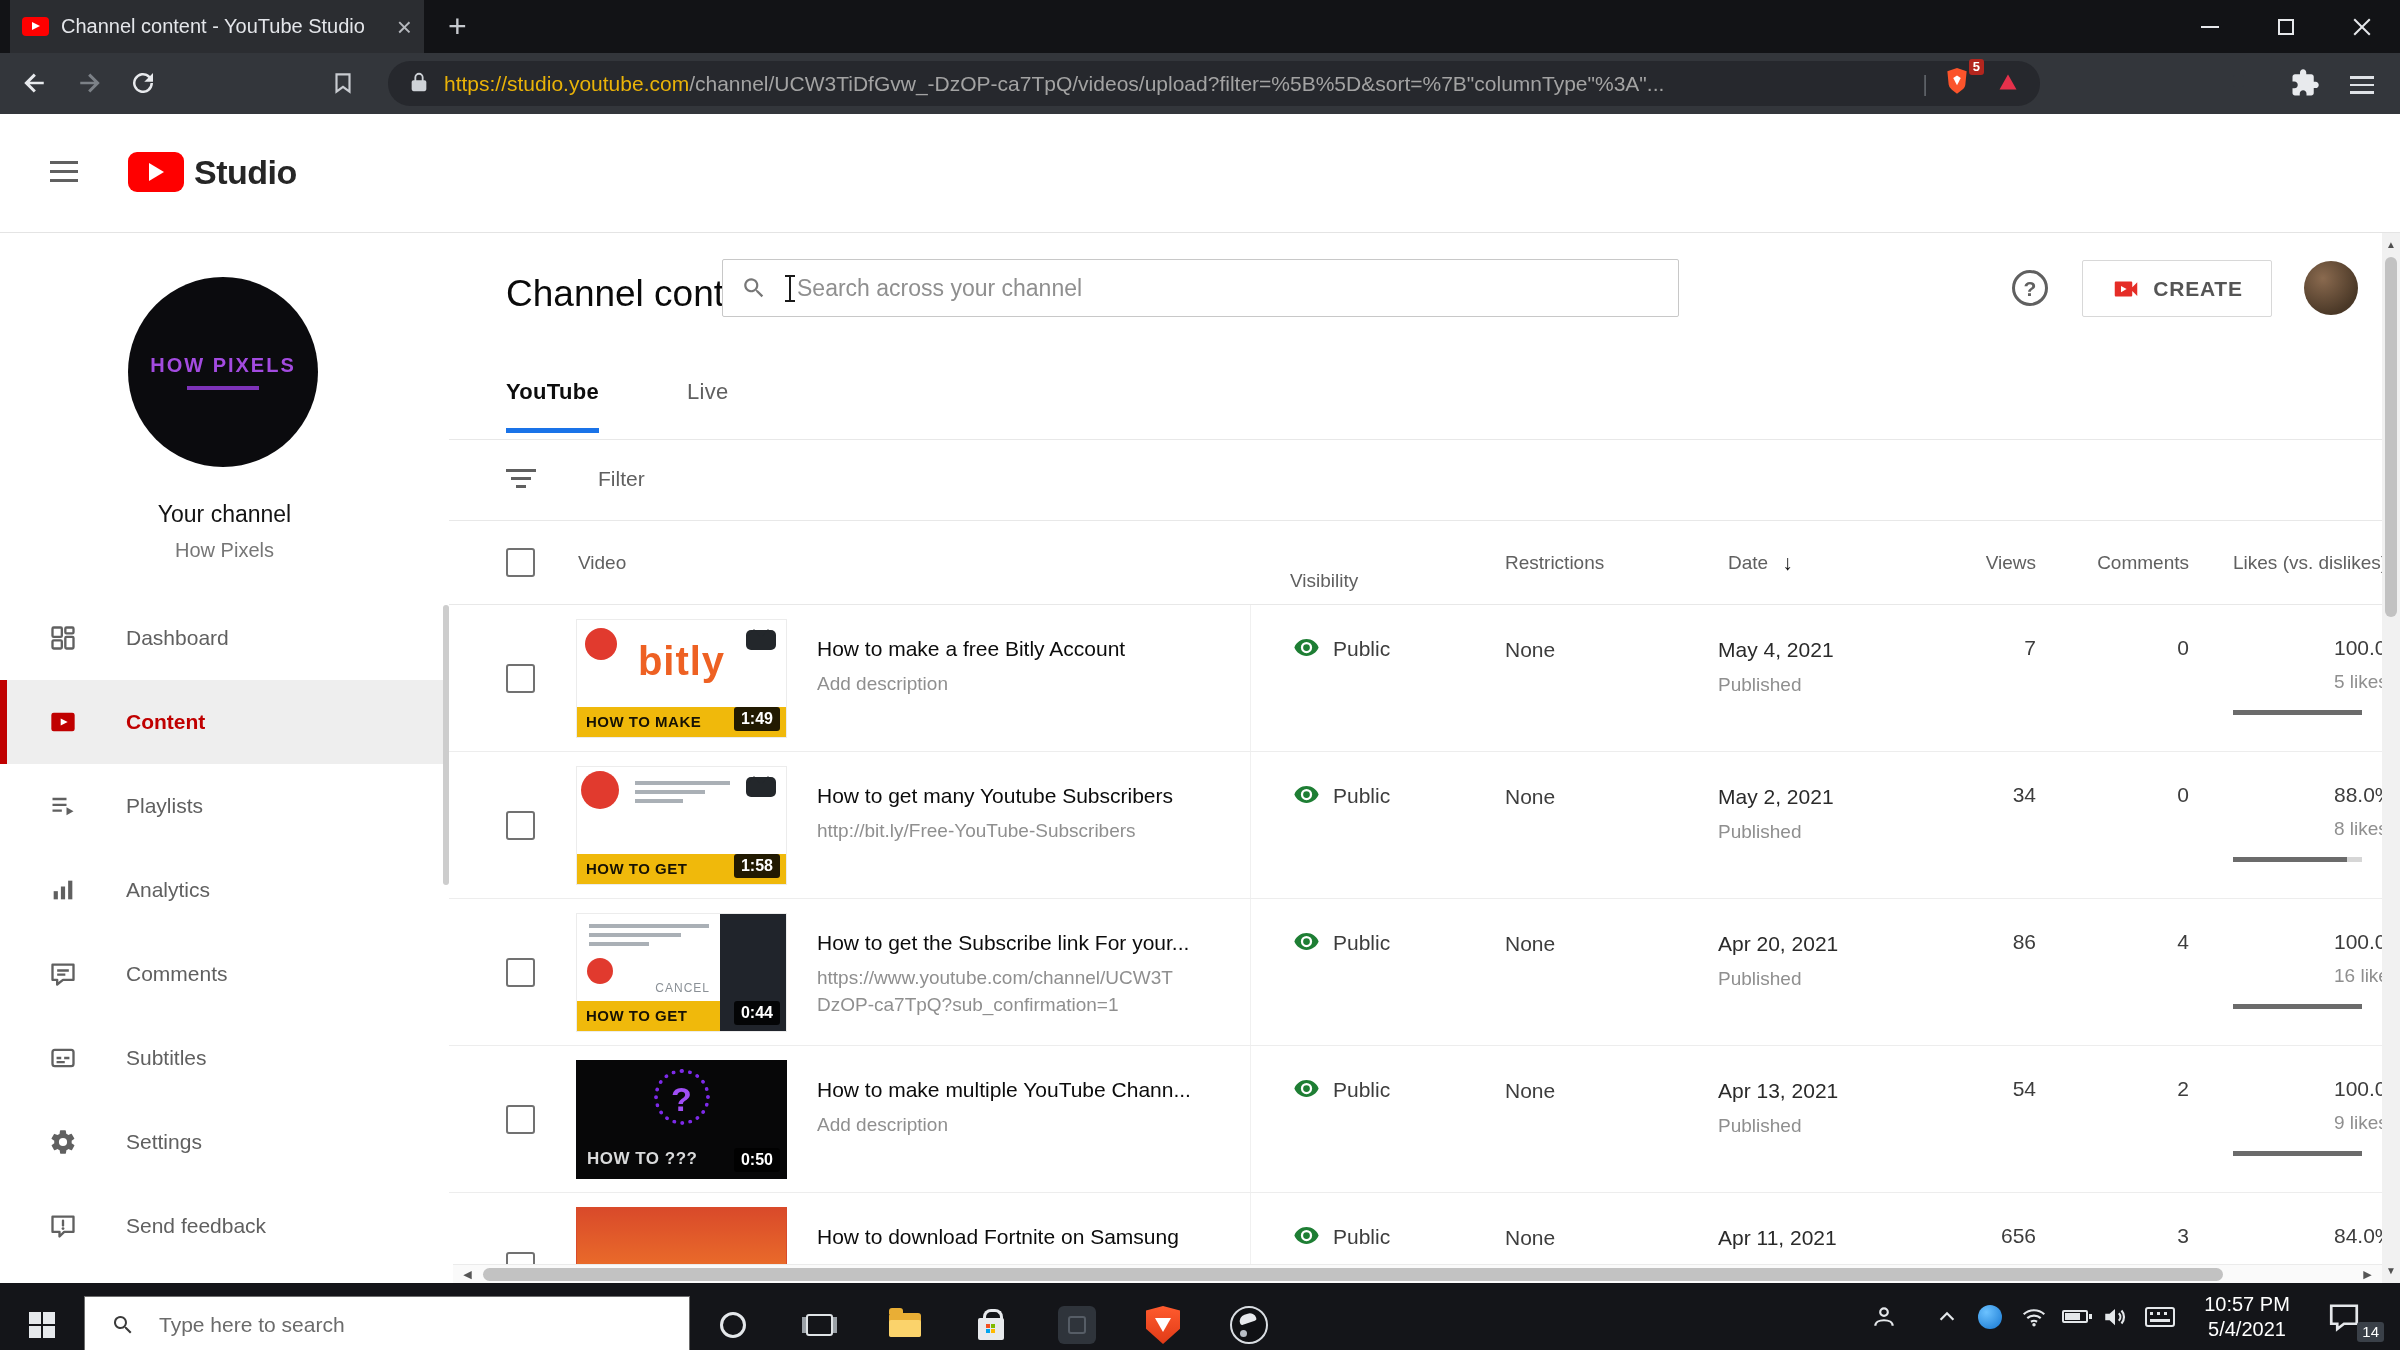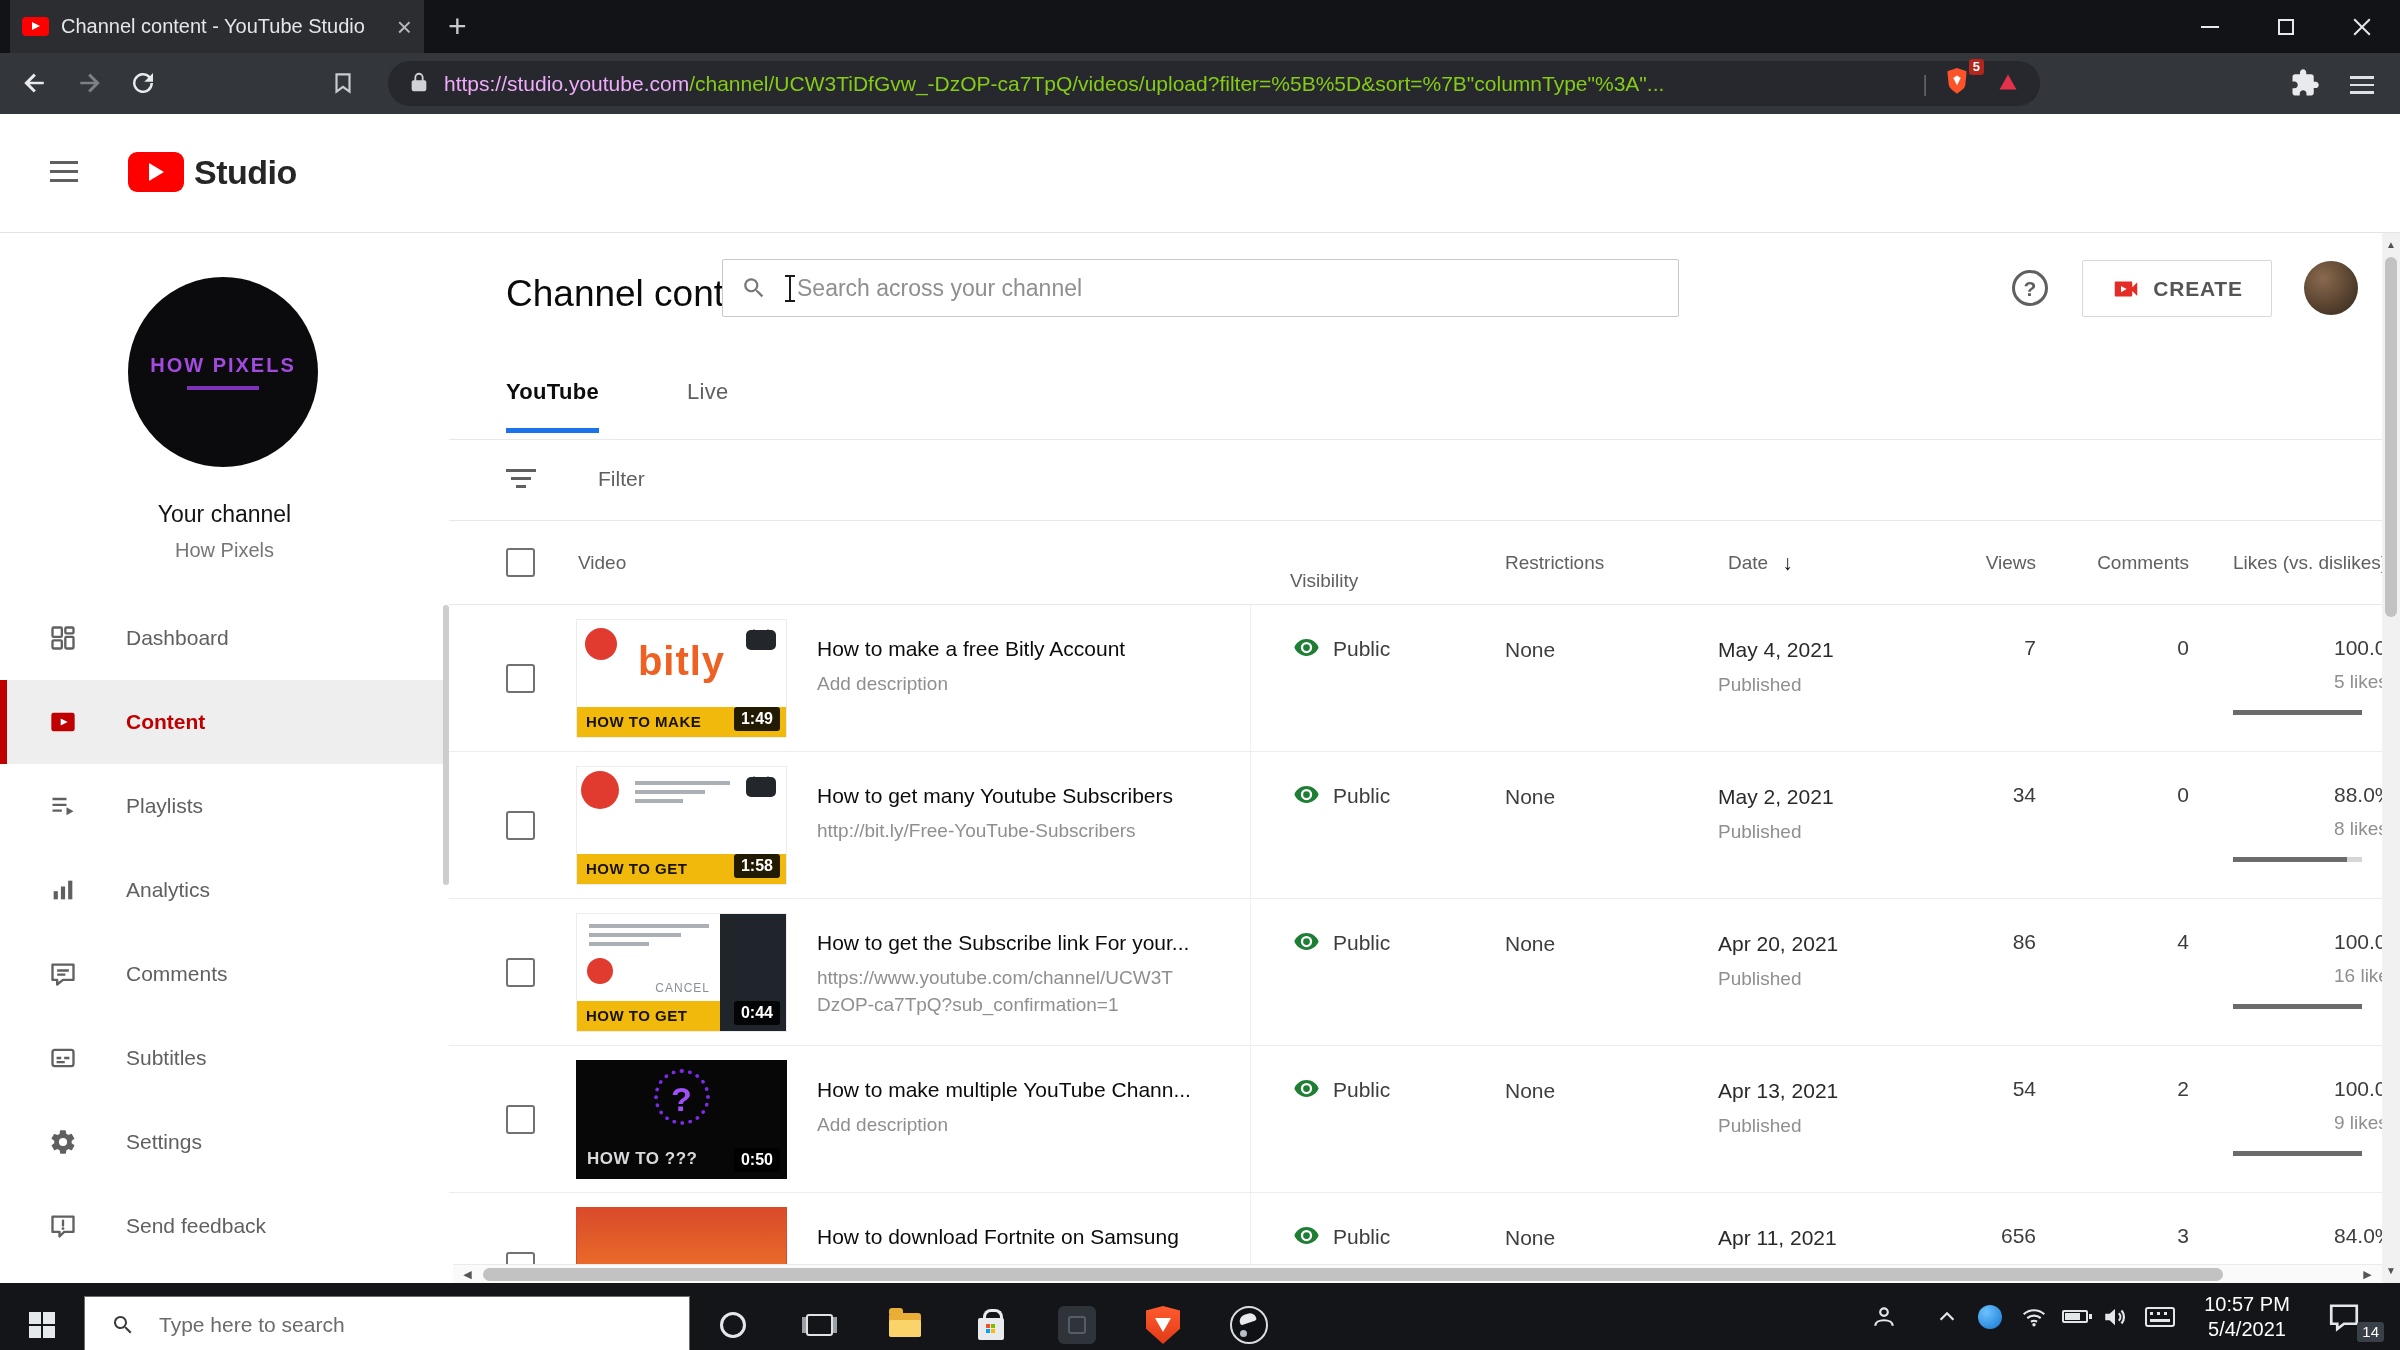--- a/index.html
+++ b/index.html
@@ -24,22 +24,22 @@
   .wc-cls i{position:absolute;left:50%;top:50%;width:22px;height:2px;background:#e6e8eb;}
   .wc-cls i.x1{transform:translate(-50%,-50%) rotate(45deg);}
   .wc-cls i.x2{transform:translate(-50%,-50%) rotate(-45deg);}
 
   
   .toolbar{position:absolute;left:0;top:53px;width:2400px;height:61px;background:#33363b;}
   .navbtn{position:absolute;top:15px;}
   .omnibox{position:absolute;left:388px;top:8px;width:1652px;height:45px;background:#26282d;
         border-radius:22px;display:flex;align-items:center;padding:0 20px;}
   .url{font-size:21px;white-space:nowrap;overflow:hidden;flex:1 1 auto;margin-left:14px;}
-  .url .host{color:#f0abfc;}
-  .url .path{color:#84cc16;}
+  .url .host{color:#eab308;}
+  .url .path{color:#a3a3a3;}
   .url-sep{color:#5c6066;font-size:22px;margin:0 16px;}
   .shield{position:relative;width:30px;flex:0 0 auto;}
   .shield .badge{position:absolute;top:-8px;right:-10px;background:#b3261e;color:#fff;font-size:13px;
         line-height:16px;padding:0 4px;border-radius:3px;font-weight:700;}
   .rewards{margin-left:22px;flex:0 0 auto;}
   .tbicon{position:absolute;top:16px;}
   .appwin{width:30px;height:25px;background:#e8eaed;border-radius:5px;position:relative;}
   .appwin::after{content:"";position:absolute;left:5px;top:6px;width:11px;height:12px;background:#33363b;border-radius:2px;}
   .menu3 i{display:block;width:24px;height:2.5px;background:#dfe2e6;margin:5px 0;}
 

